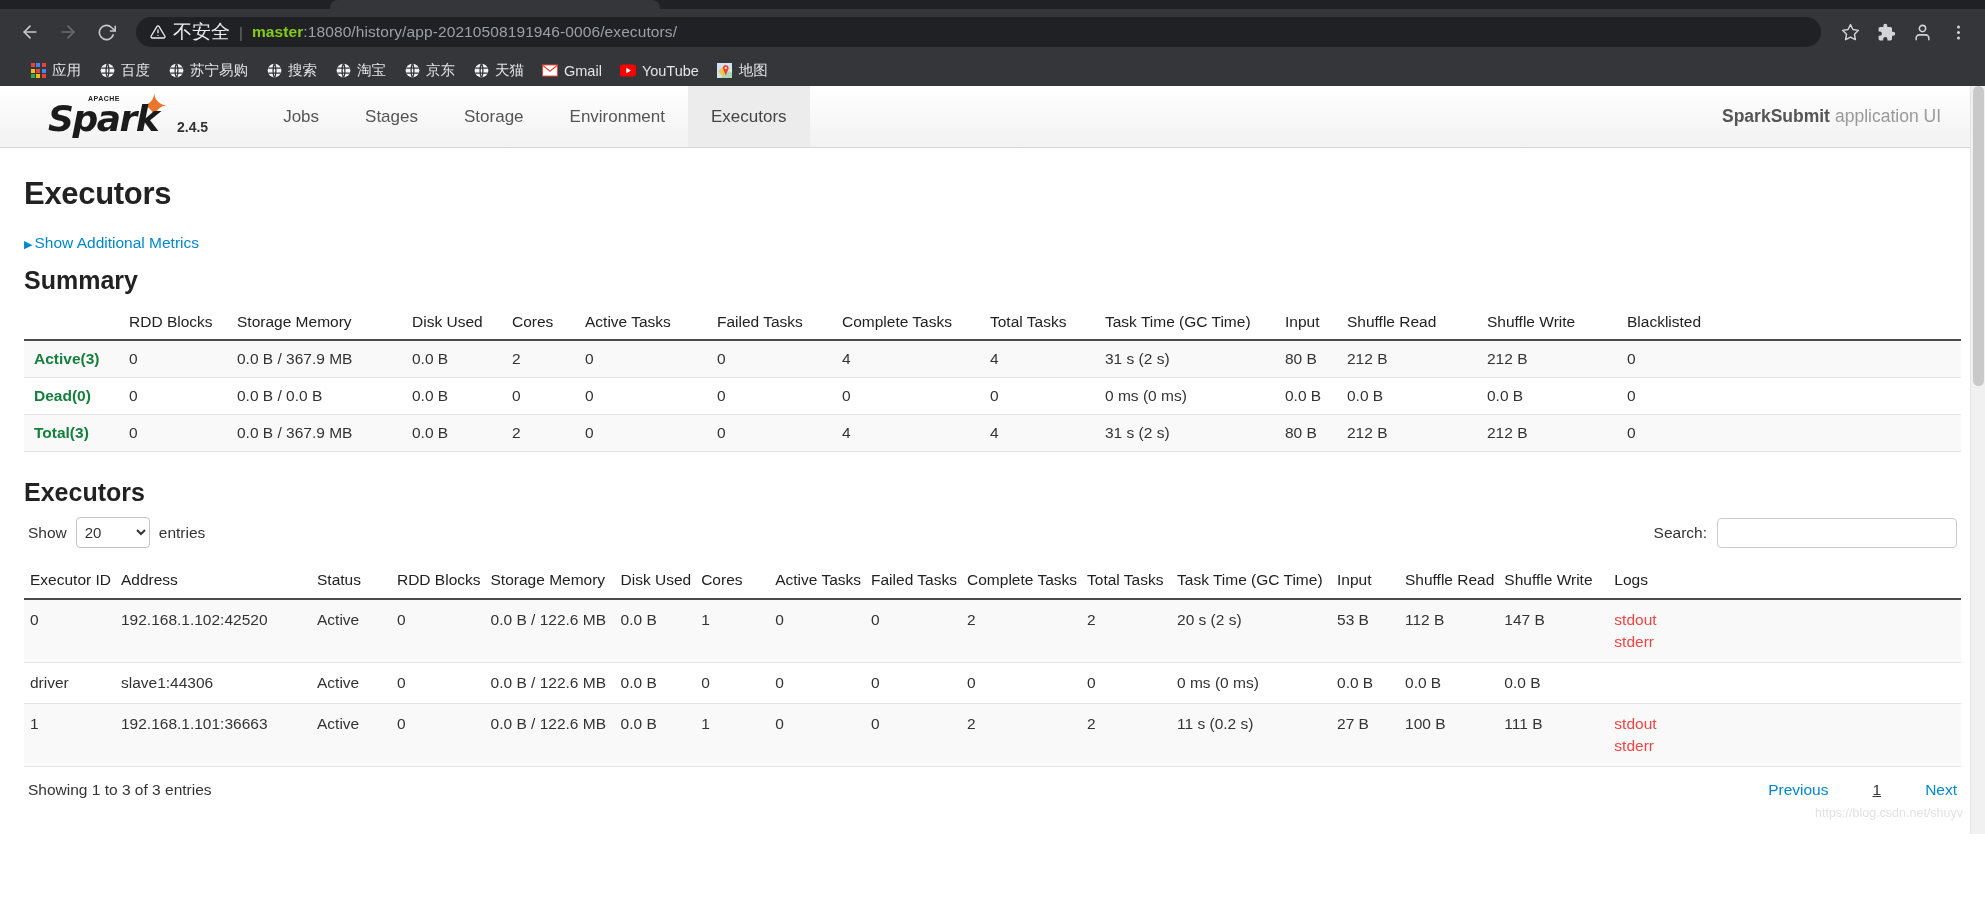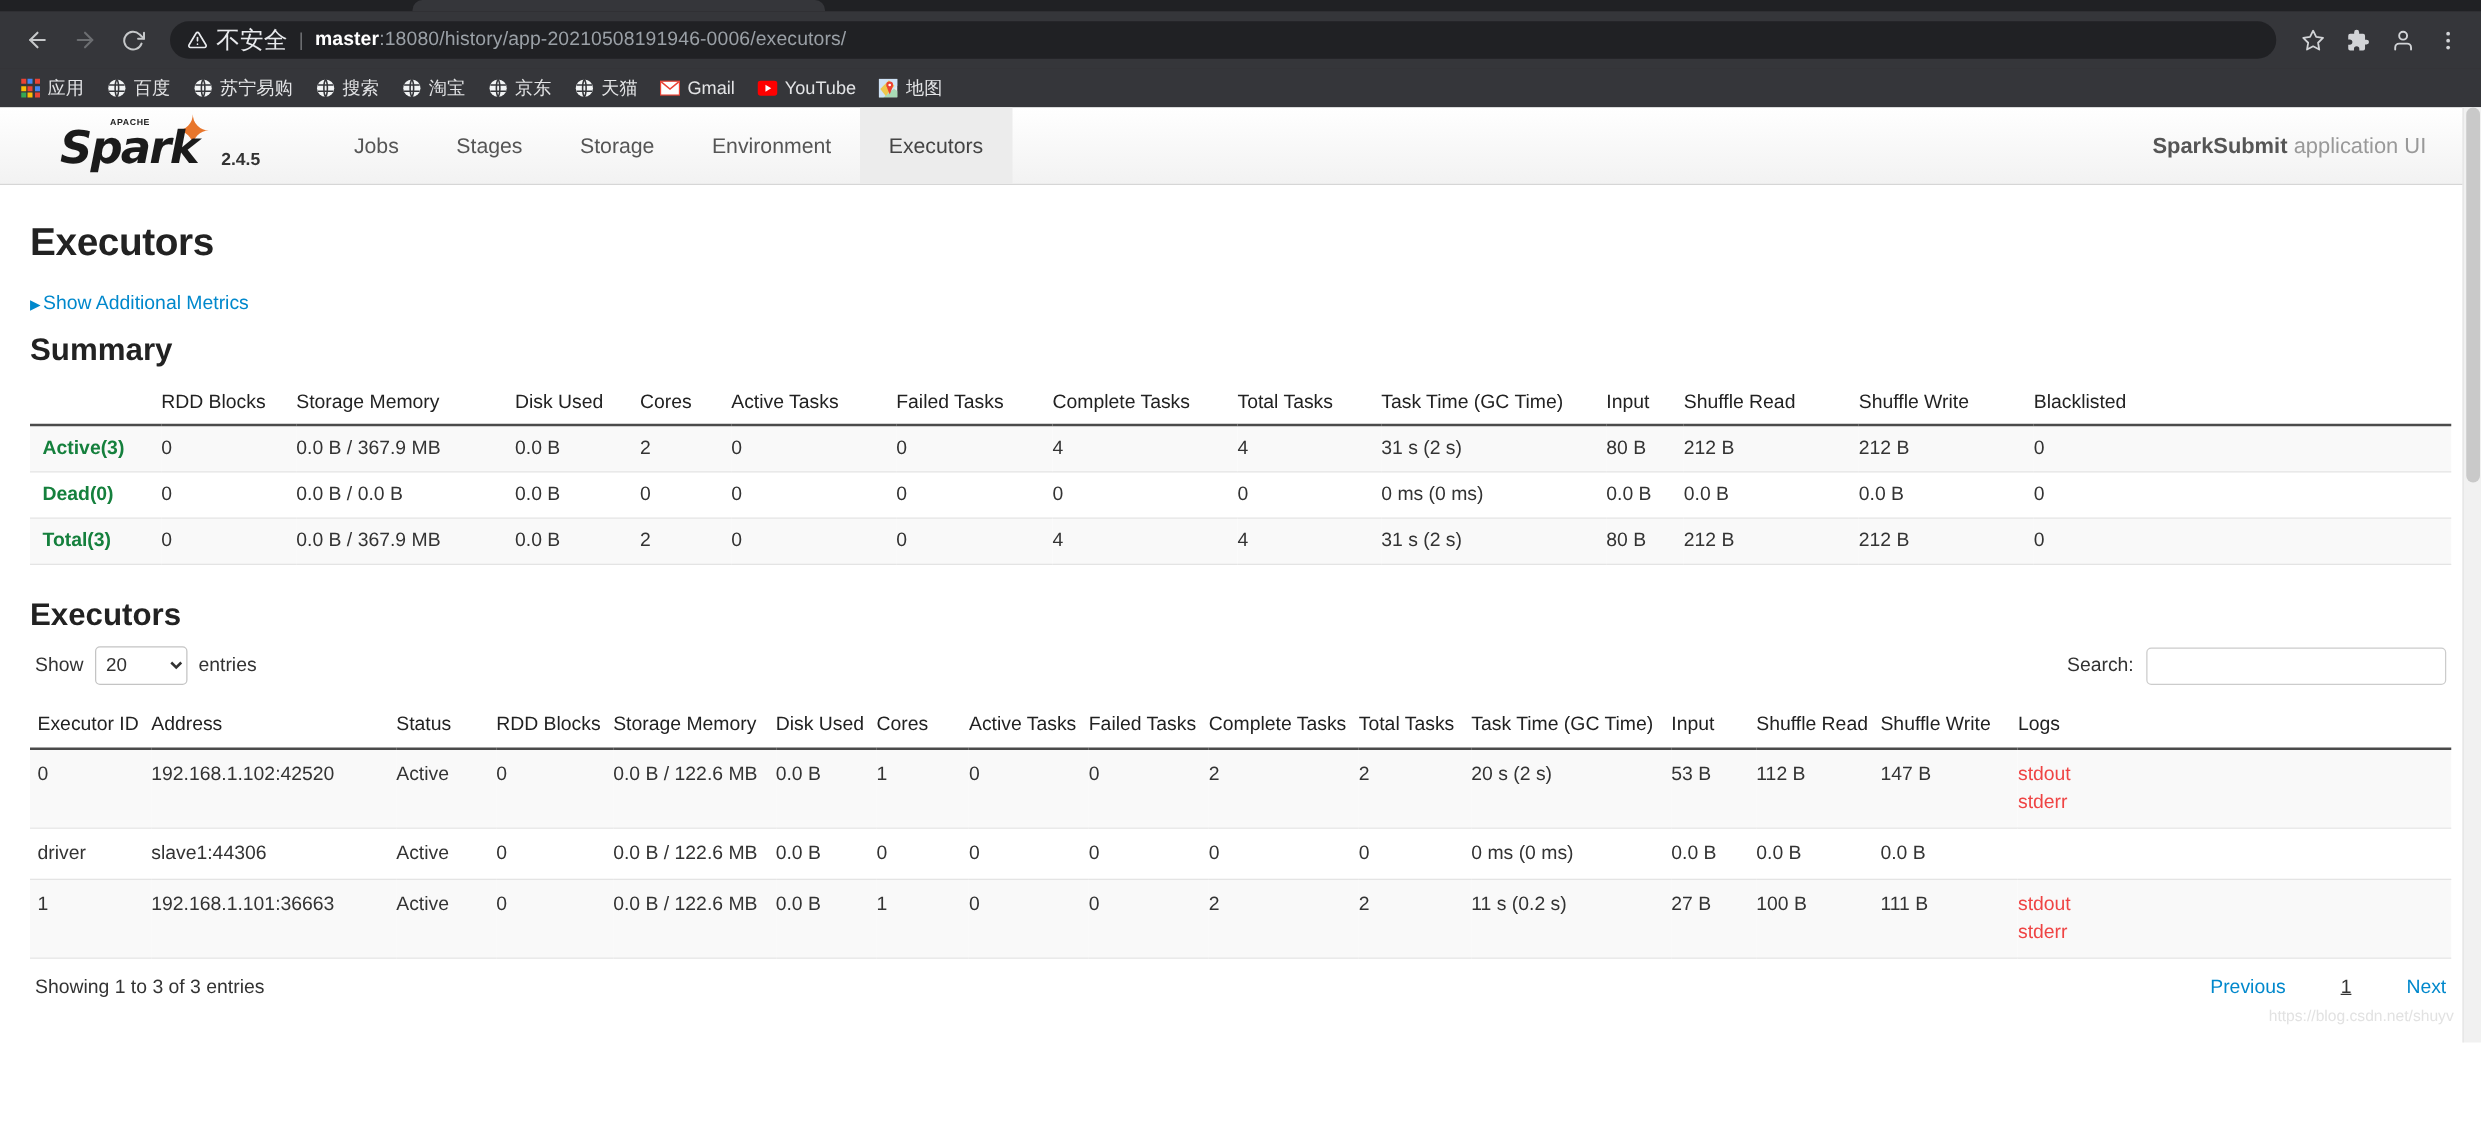--- a/index.html
+++ b/index.html
@@ -76,38 +76,38 @@
     font-size: 15px;
     flex: 0 0 auto;
   }
   .url {
     font-size: 15.5px;
     white-space: nowrap;
     overflow: hidden;
     color: #9aa0a6;
     letter-spacing: .1px;
   }
-  .url .host { color: #ffffff; font-weight: 600; }
+  .url .host { color: #84cc16; font-weight: 600; }
   .url .rest { color: #9aa0a6; }
 
   .tool-icon {
     width: 30px; height: 30px;
     display: flex; align-items: center; justify-content: center;
     color: #d2d4d7;
     flex: 0 0 auto;
     margin-left: 4px;
   }
 
   
   .bookmarks {
     height: 31px;
     background: #35363a;
     display: flex;
     align-items: center;
-    padding: 0 7px;
+    padding: 0 21px;
     gap: 0px;
   }
   .bm {
     display: flex;
     align-items: center;
     gap: 6px;
     padding: 3px 9px;
     border-radius: 4px;
     color: #e3e4e6;
     font-size: 14.5px;

